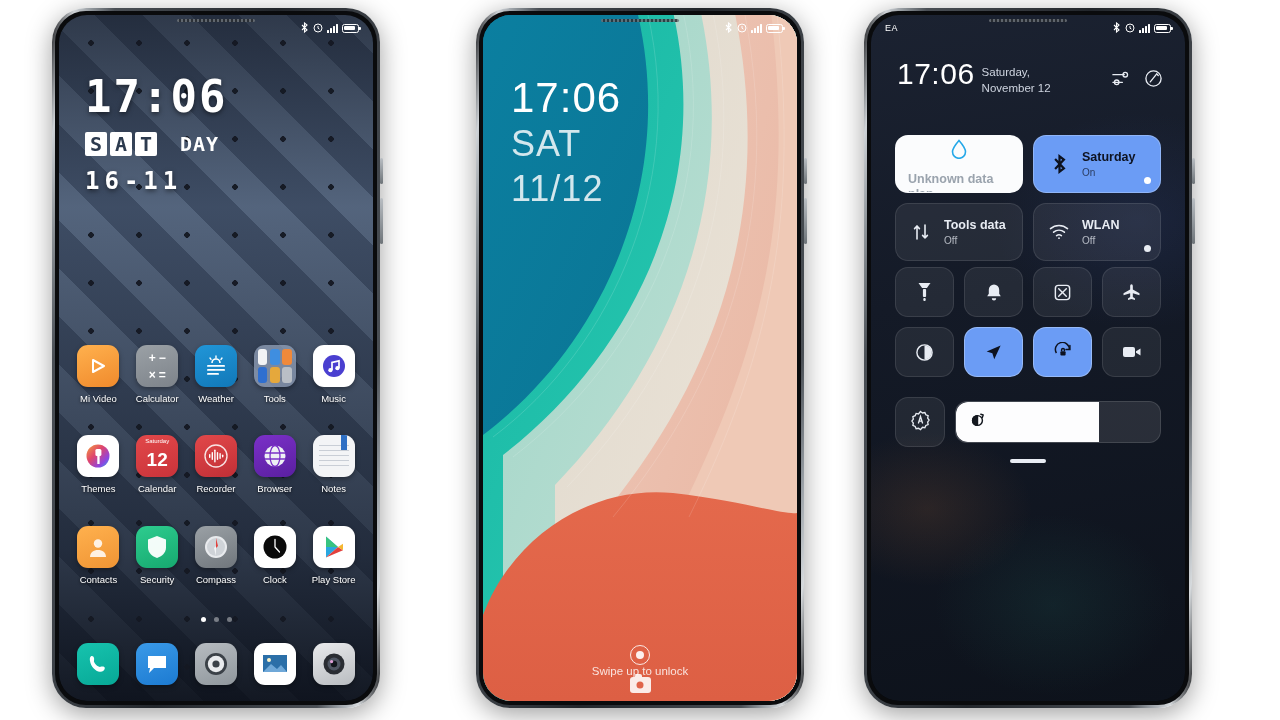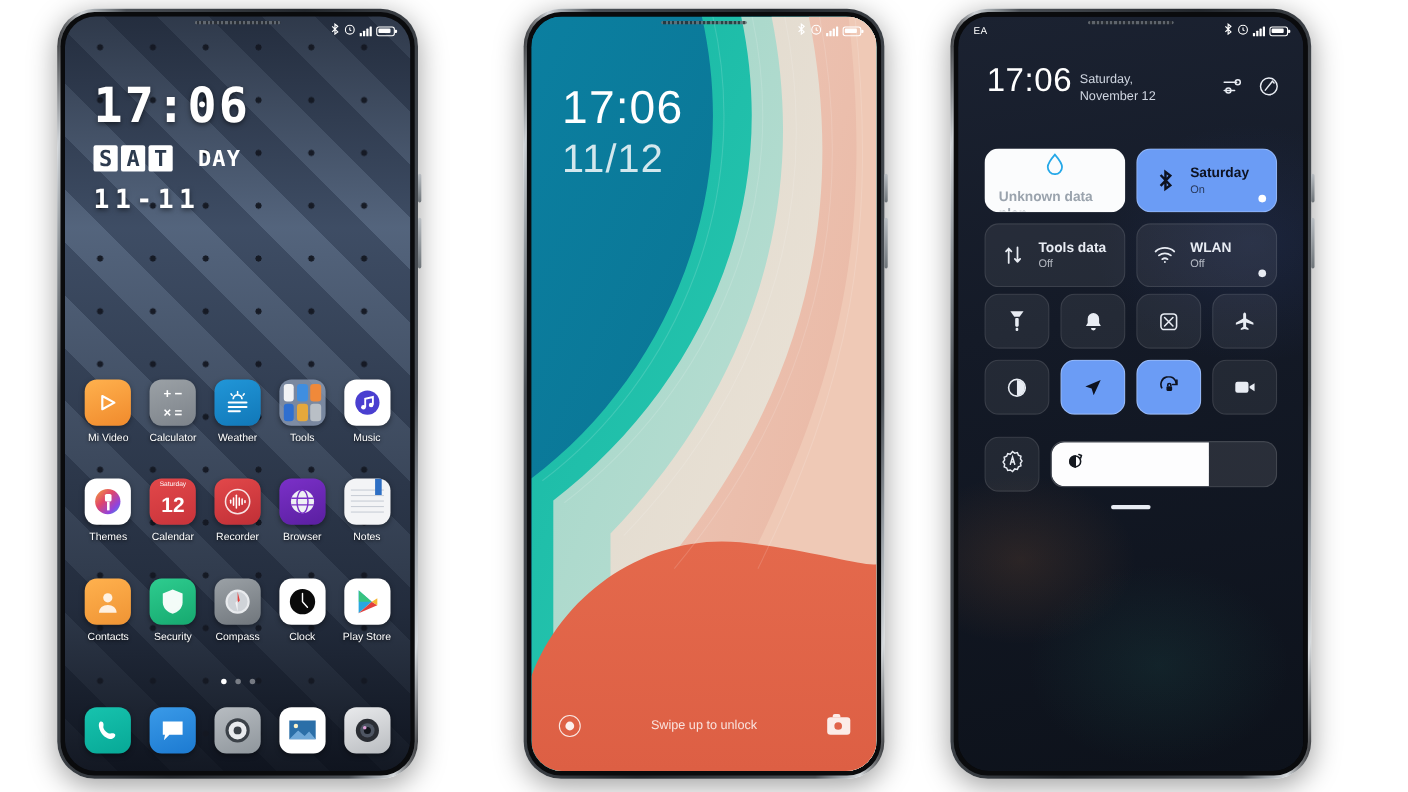--- a/index.html
+++ b/index.html
@@ -123,21 +123,21 @@
     background:#2e6fc4; }
 
   
   #p2 { left:476px; top:8px; width:328px; height:700px; }
   .wall2{ position:absolute; inset:0; background:#0b7fa0; overflow:hidden; }
   .lockclock{ position:absolute; left:28px; top:62px; z-index:4; color:#fff; }
   .lc-time{ font-size:42px; font-weight:300; letter-spacing:1px; line-height:1; }
   .lc-sub{ font-size:36px; font-weight:300; line-height:1.08; letter-spacing:1px;
     color:rgba(255,255,255,.82); margin-top:6px; }
   .lockbar{ position:absolute; left:0; right:0; bottom:26px; height:30px;
-    display:flex; align-items:center; padding:0 24px; z-index:4; }
+    display:flex; align-items:center; padding:0 24px; z-index:4;flex-direction:column; }
   .lb-txt{ flex:1; text-align:center; font-size:11.5px; color:rgba(255,255,255,.82); }
   .lb-ic{ width:22px; height:22px; display:flex; align-items:center;
     justify-content:center; }
   .ring{ width:20px; height:20px; border-radius:50%;
     border:1.8px solid rgba(255,255,255,.85); display:flex; align-items:center;
     justify-content:center; }
   .ring i{ width:8px; height:8px; border-radius:50%; background:rgba(255,255,255,.9); }
   .camicon{ width:21px; height:16px; border-radius:3px;
     background:rgba(255,255,255,.88); position:relative; }
   .camicon::before{ content:""; position:absolute; left:50%; top:50%;
@@ -247,21 +247,21 @@
       </div>
 
       <div class="w1clock">
         <div class="dseg">17:06</div>
         <div class="w1row2">
           <span class="daychip">S</span>
           <span class="daychip">A</span>
           <span class="daychip">T</span>
           <span class="dayrest">DAY</span>
         </div>
-        <div class="w1date">11-11</div>
+        <div class="w1date">16-11</div>
       </div>
 
       <div class="grid" style="top:330px;padding:0 10px">
         <div class="app">
           <div class="icon i-mivideo">
             <svg width="20" height="20" viewBox="0 0 20 20">
                 <path d="M5 4l11 6-11 6z" fill="none" stroke="#fff" stroke-width="2" stroke-linejoin="round"></path>
               </svg>
           </div>
           <span class="lbl">Mi Video</span>
@@ -553,20 +553,21 @@
               <i></i>
             </span>
           <span class="batt">
               <i></i>
             </span>
         </span>
       </div>
 
       <div class="lockclock">
         <div class="lc-time">17:06</div>
+        <div class="lc-sub">SAT</div>
         <div class="lc-sub">11/12</div>
       </div>
 
       <div class="lockbar">
         <span class="lb-ic">
           <span class="ring">
               <i></i>
             </span>
         </span>
         <span class="lb-txt">Swipe up to unlock</span>

